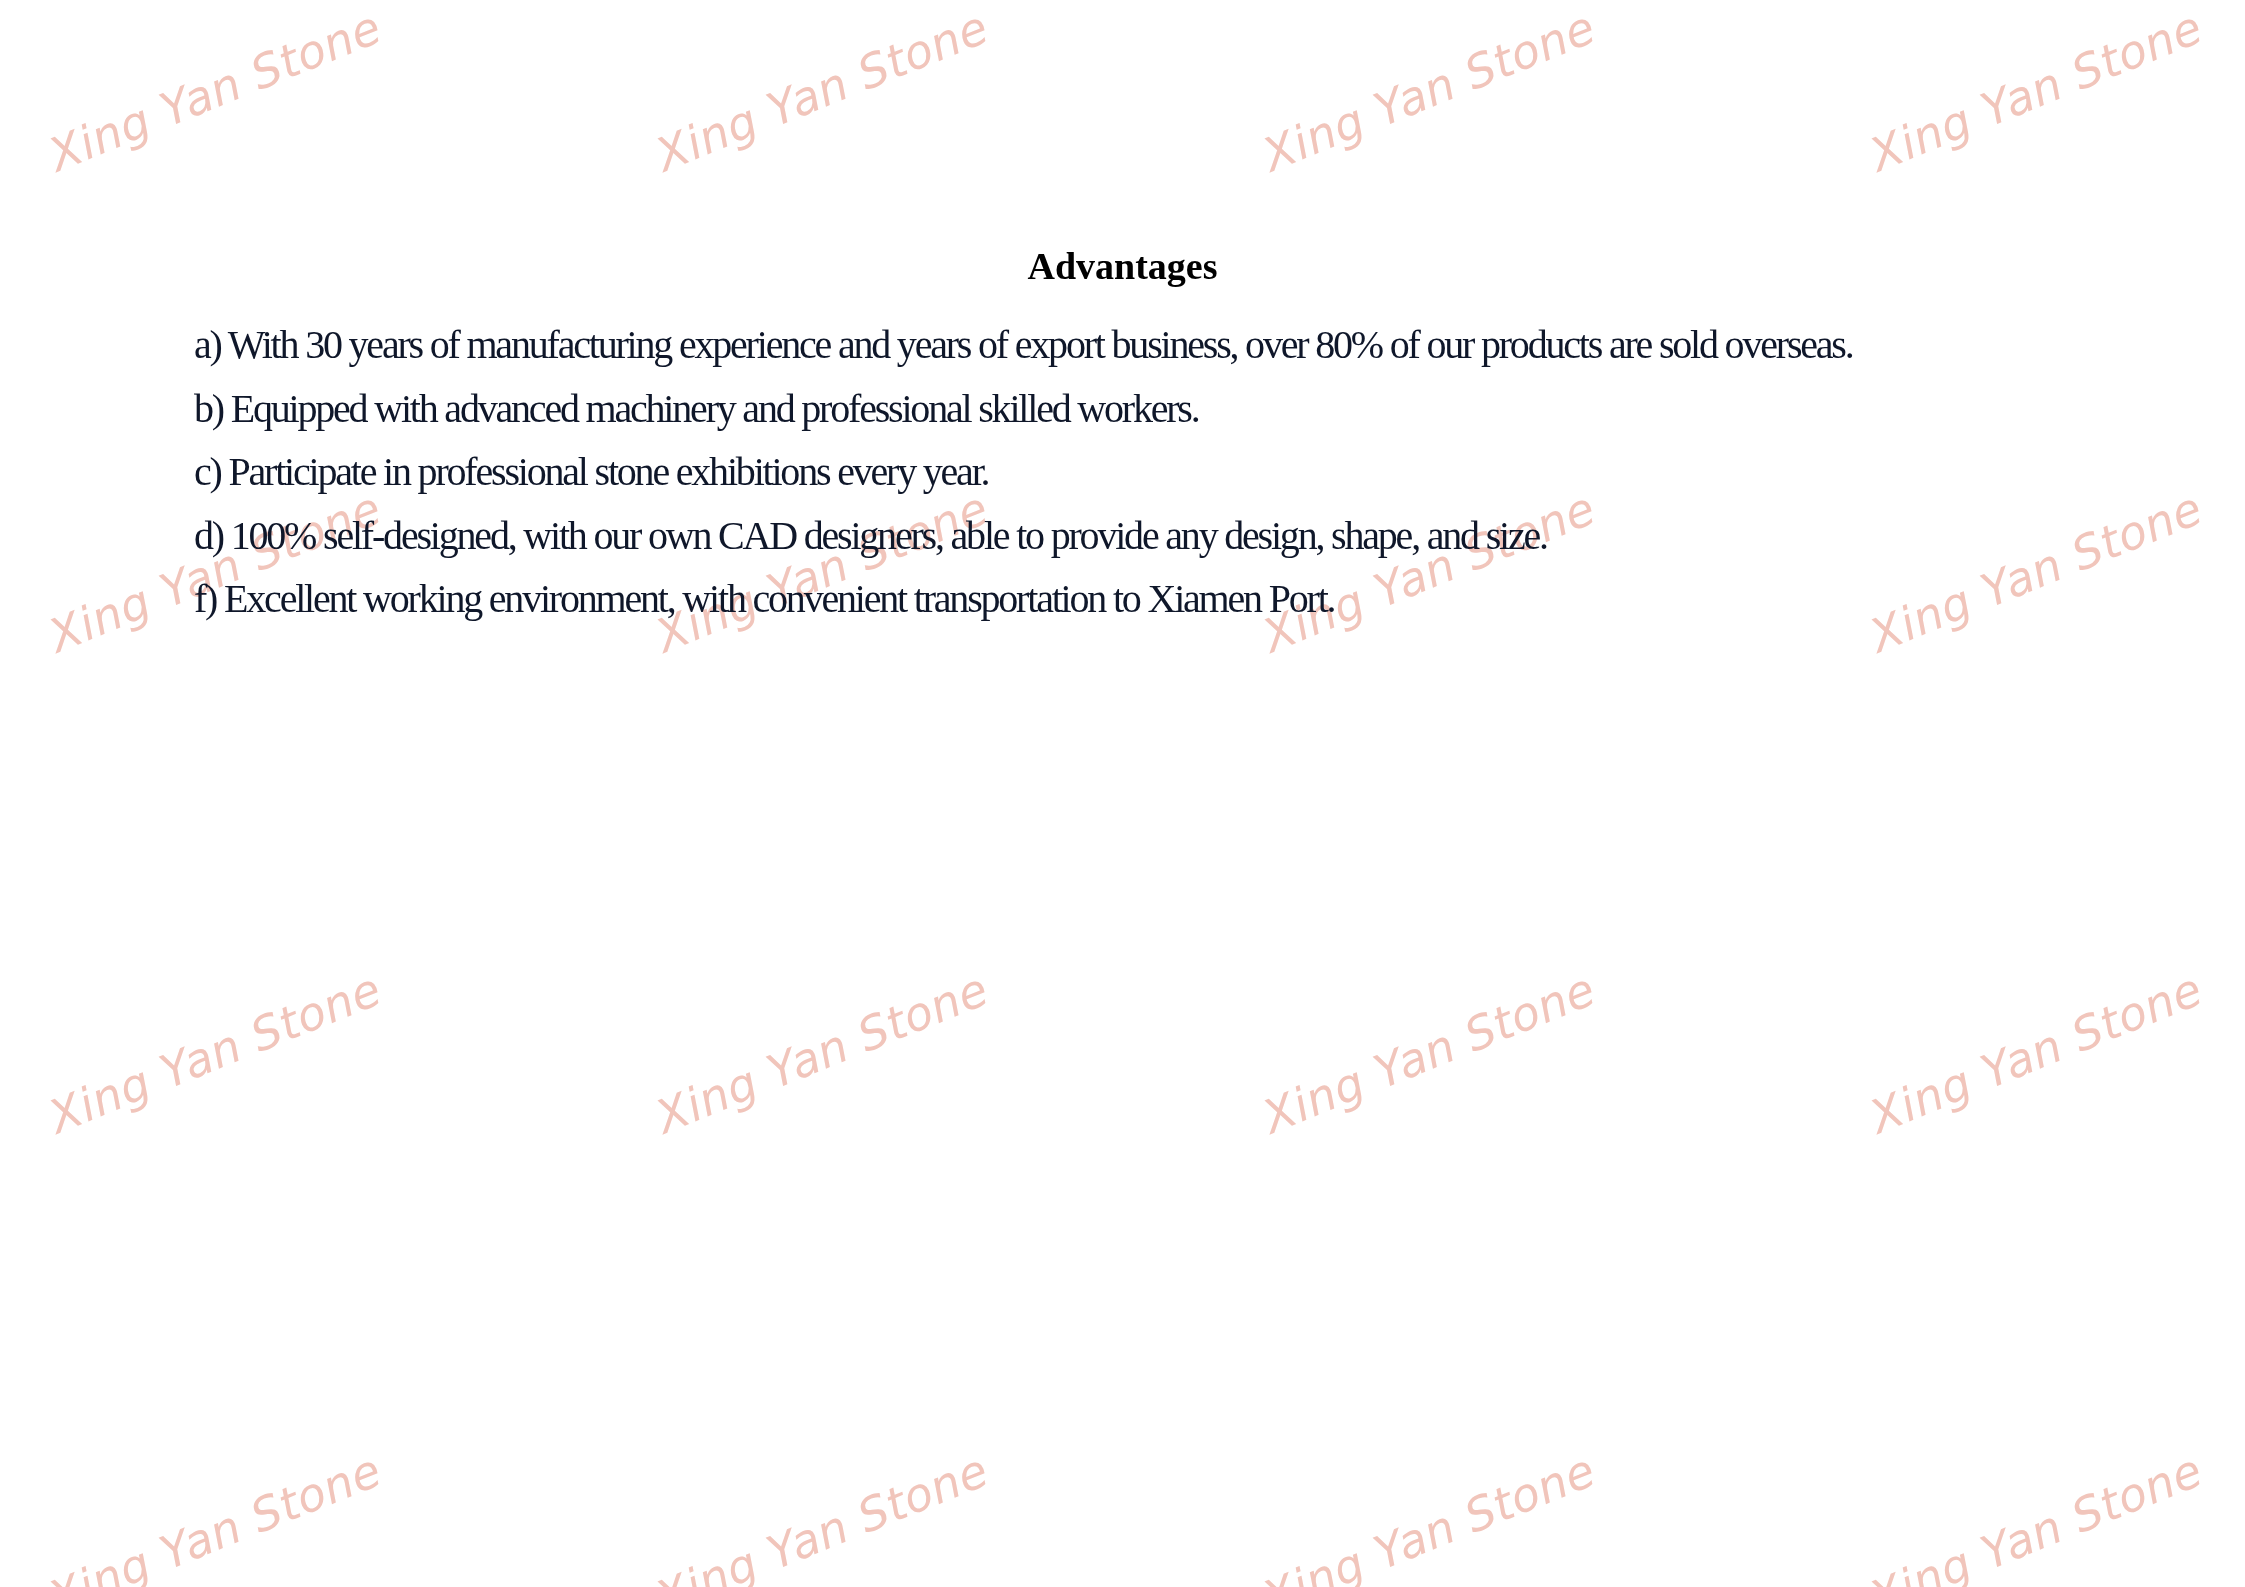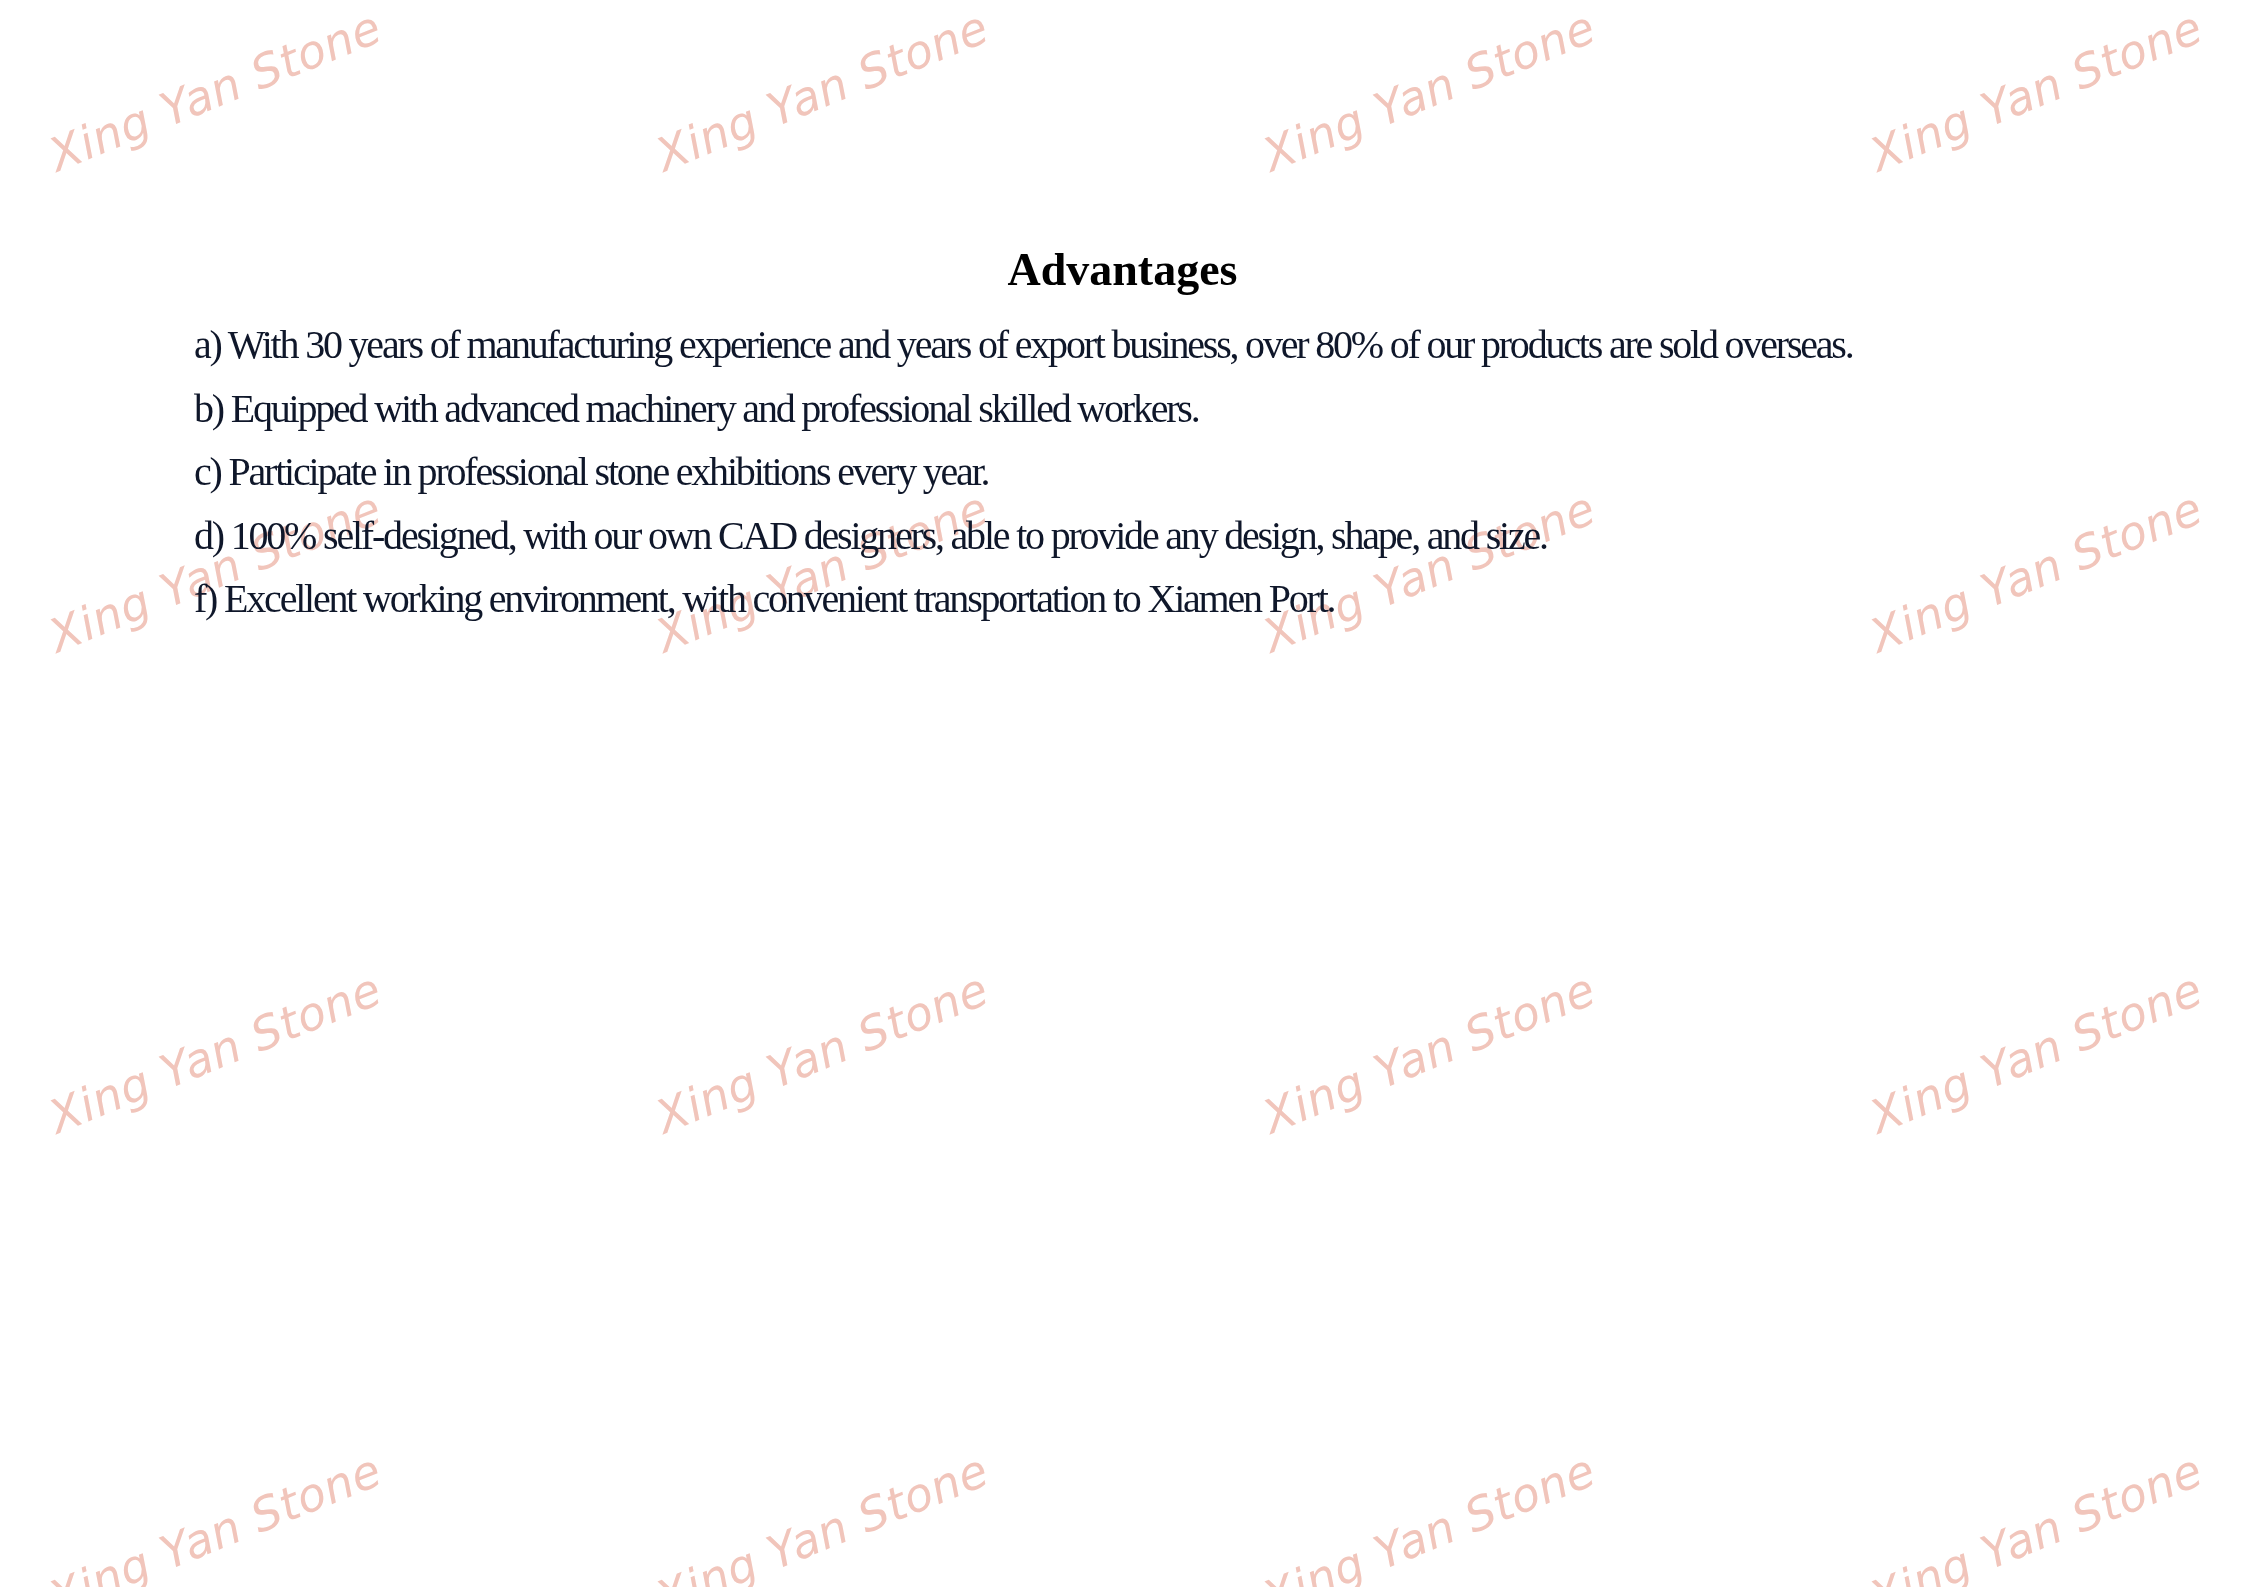--- a/index.html
+++ b/index.html
@@ -38,21 +38,21 @@
     user-select: none;
   }
   .doc-title {
     position: absolute;
     z-index: 2;
     top: 247px;
     left: 0;
     width: 100%;
     margin: 0;
     text-align: center;
-    font-size: 46px;
+    font-size: 38px;
     font-weight: bold;
     line-height: 1;
     color: #000000;
   }
   .advantages-list {
     position: absolute;
     z-index: 2;
     left: 194px;
     top: 313px;
     font-size: 40px;

